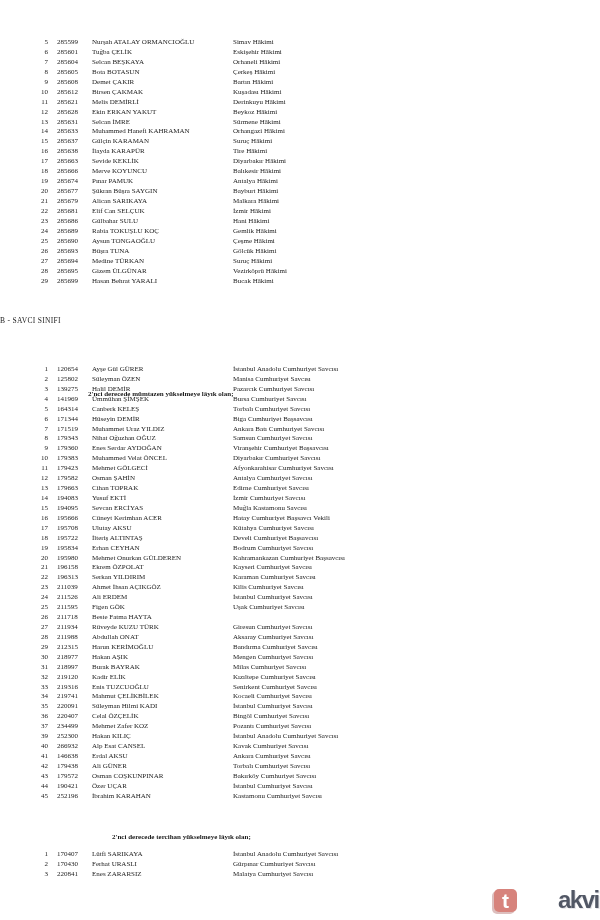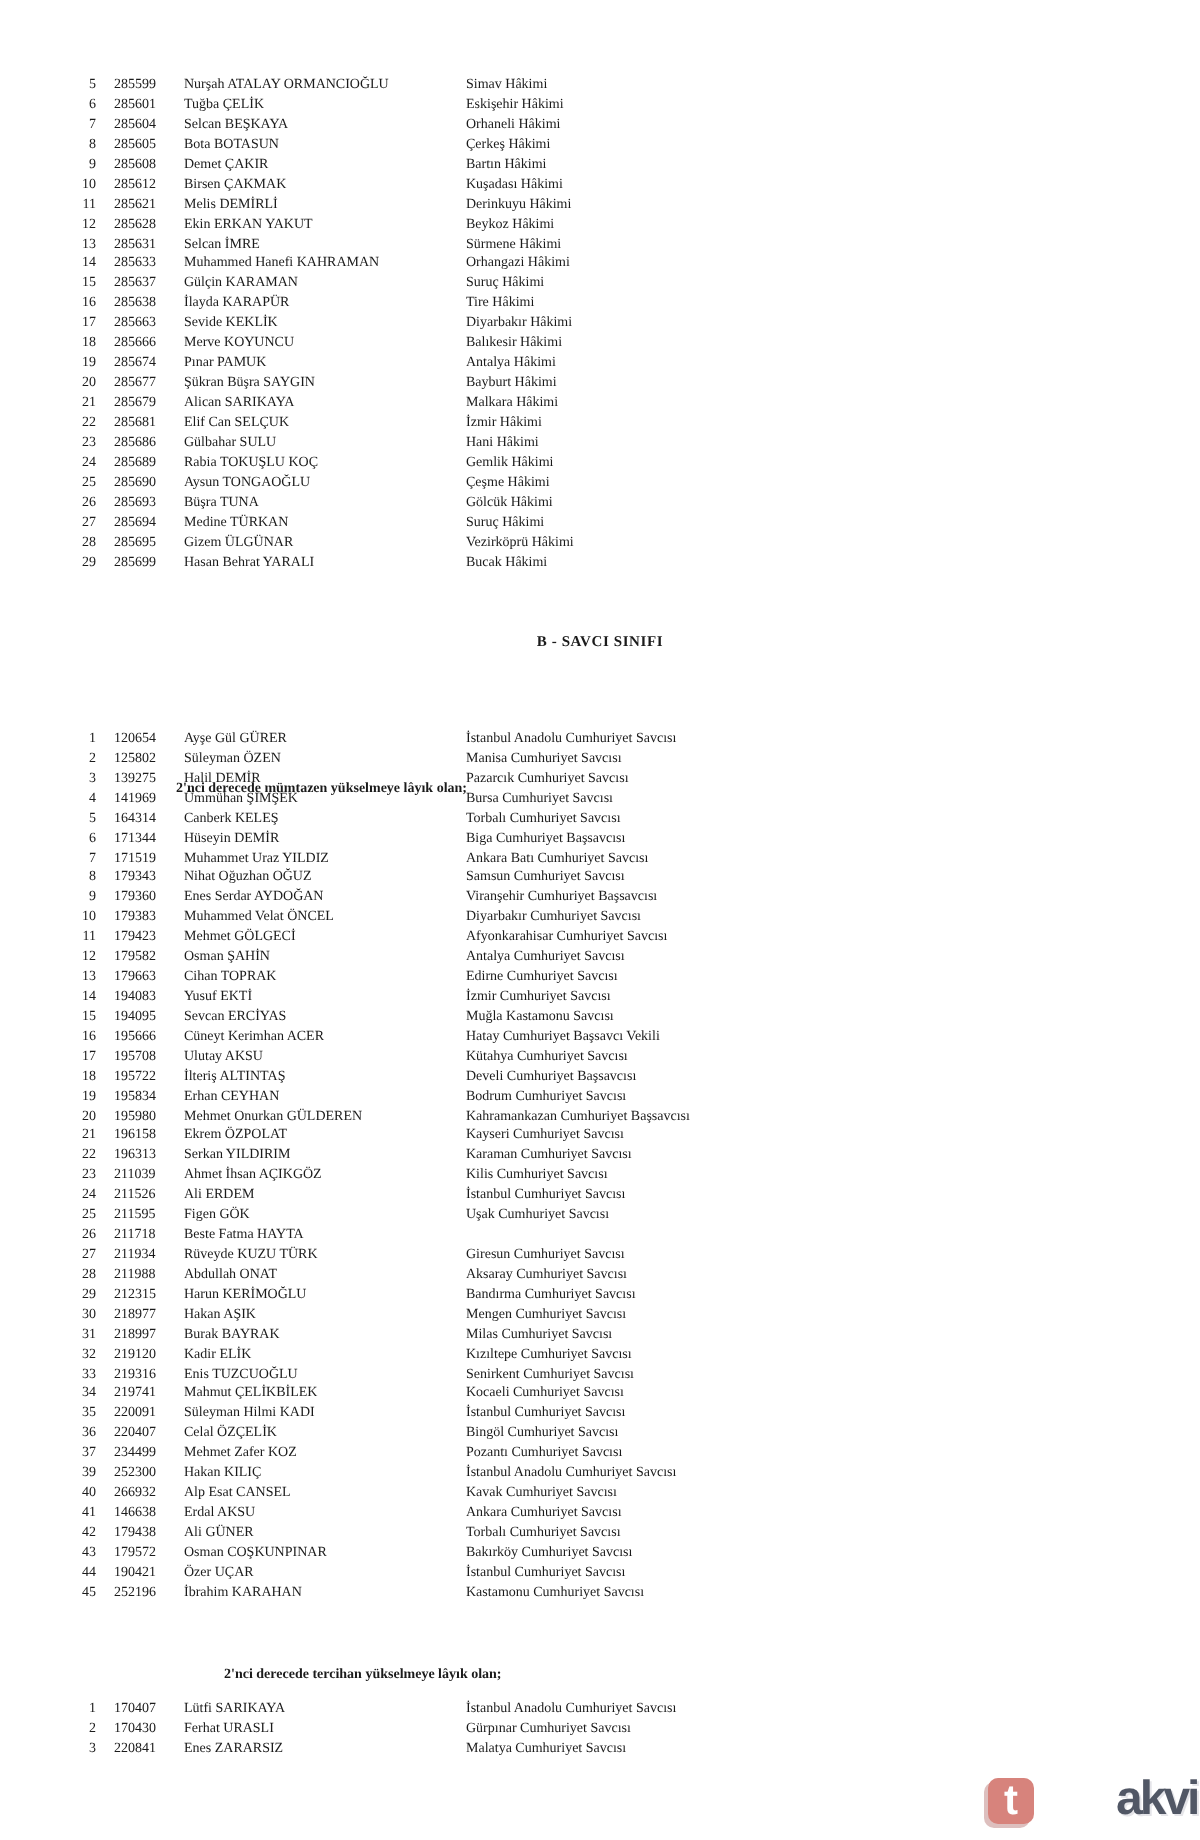--- a/index.html
+++ b/index.html
@@ -28,21 +28,21 @@
   .c-title{padding-left:0;}
 
   #hakim-list{top:38px;}
   #savci-list-1{top:365px;}
   #savci-list-1 .row{height:9.93px;line-height:9.93px;}
   #savci-list-2{top:849px;}
   #savci-list-2 .row{height:10px;line-height:10px;}
 
   .section-header{
     position:absolute;top:316px;left:0;width:100%;
-    text-align:center;font-weight:bold;font-size:7.5px;letter-spacing:.3px;
+    font-weight:normal;font-size:7.5px;letter-spacing:.3px;
   }
   .subsection{
     position:absolute;left:88px;
     font-weight:bold;font-size:7px;
   }
   #sub1{top:346px;margin-top:44px;}
   #sub2{top:833px;margin-left:24px;}
 
   
   .watermark{

